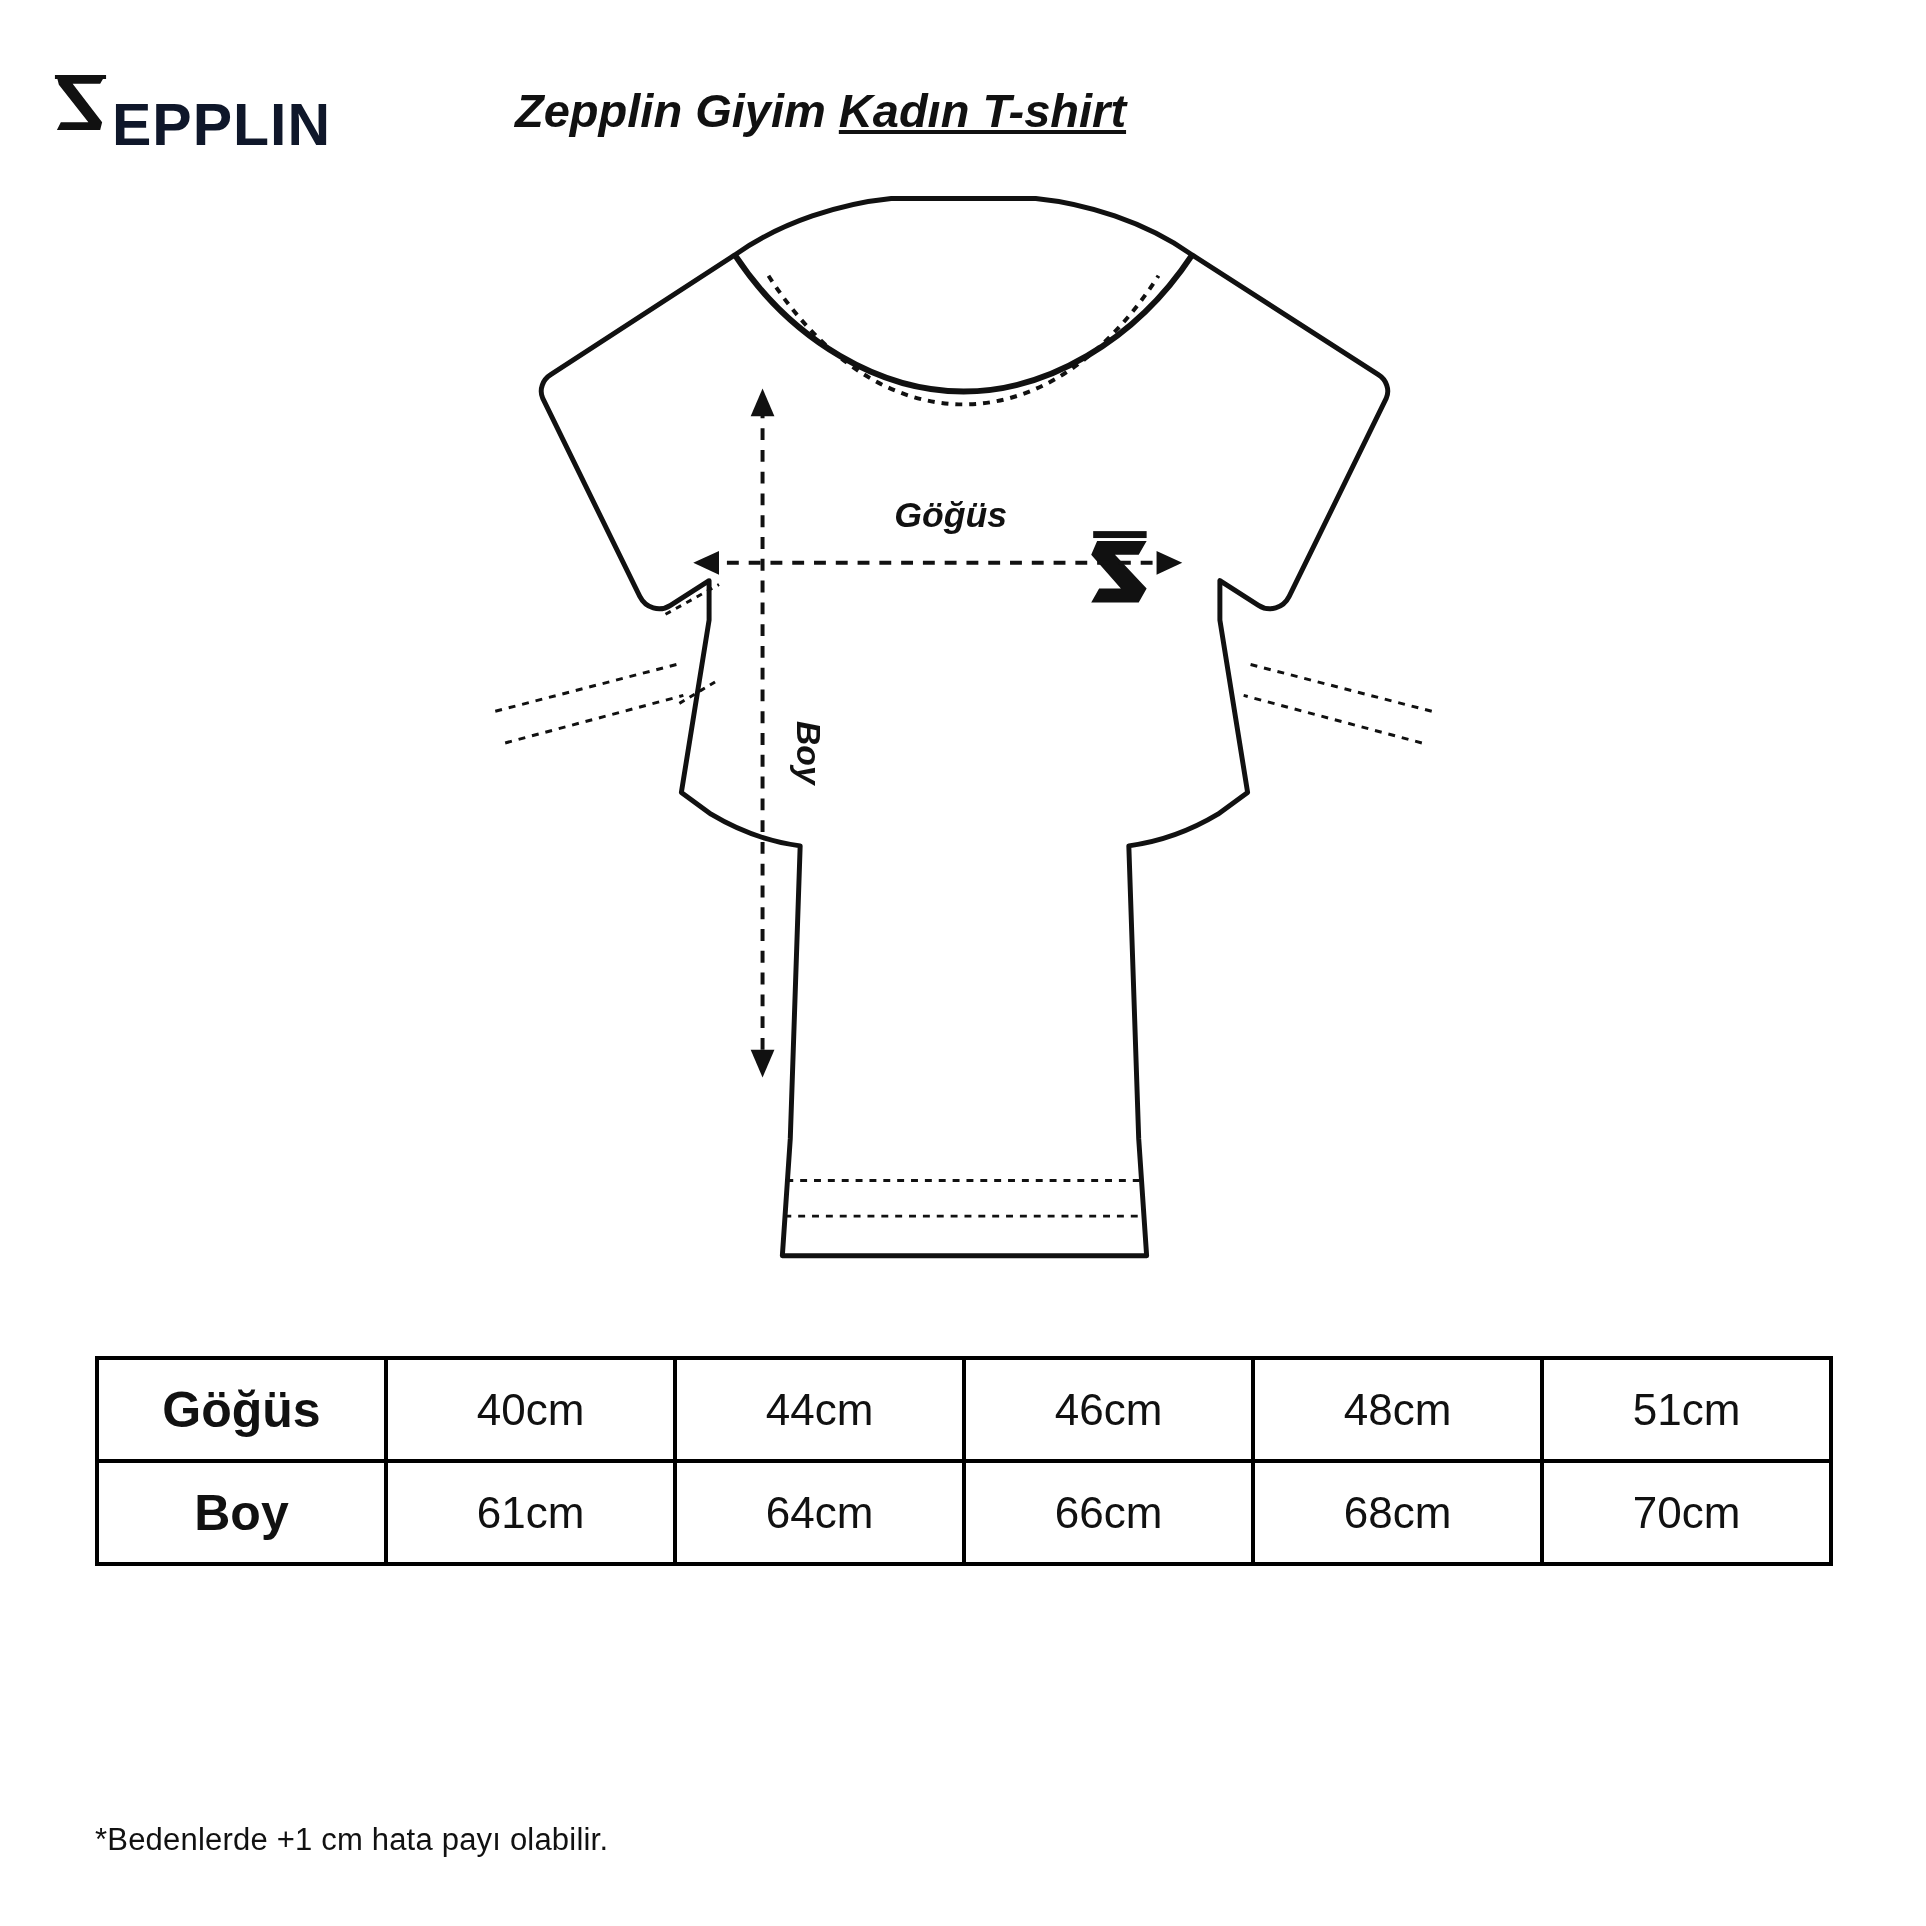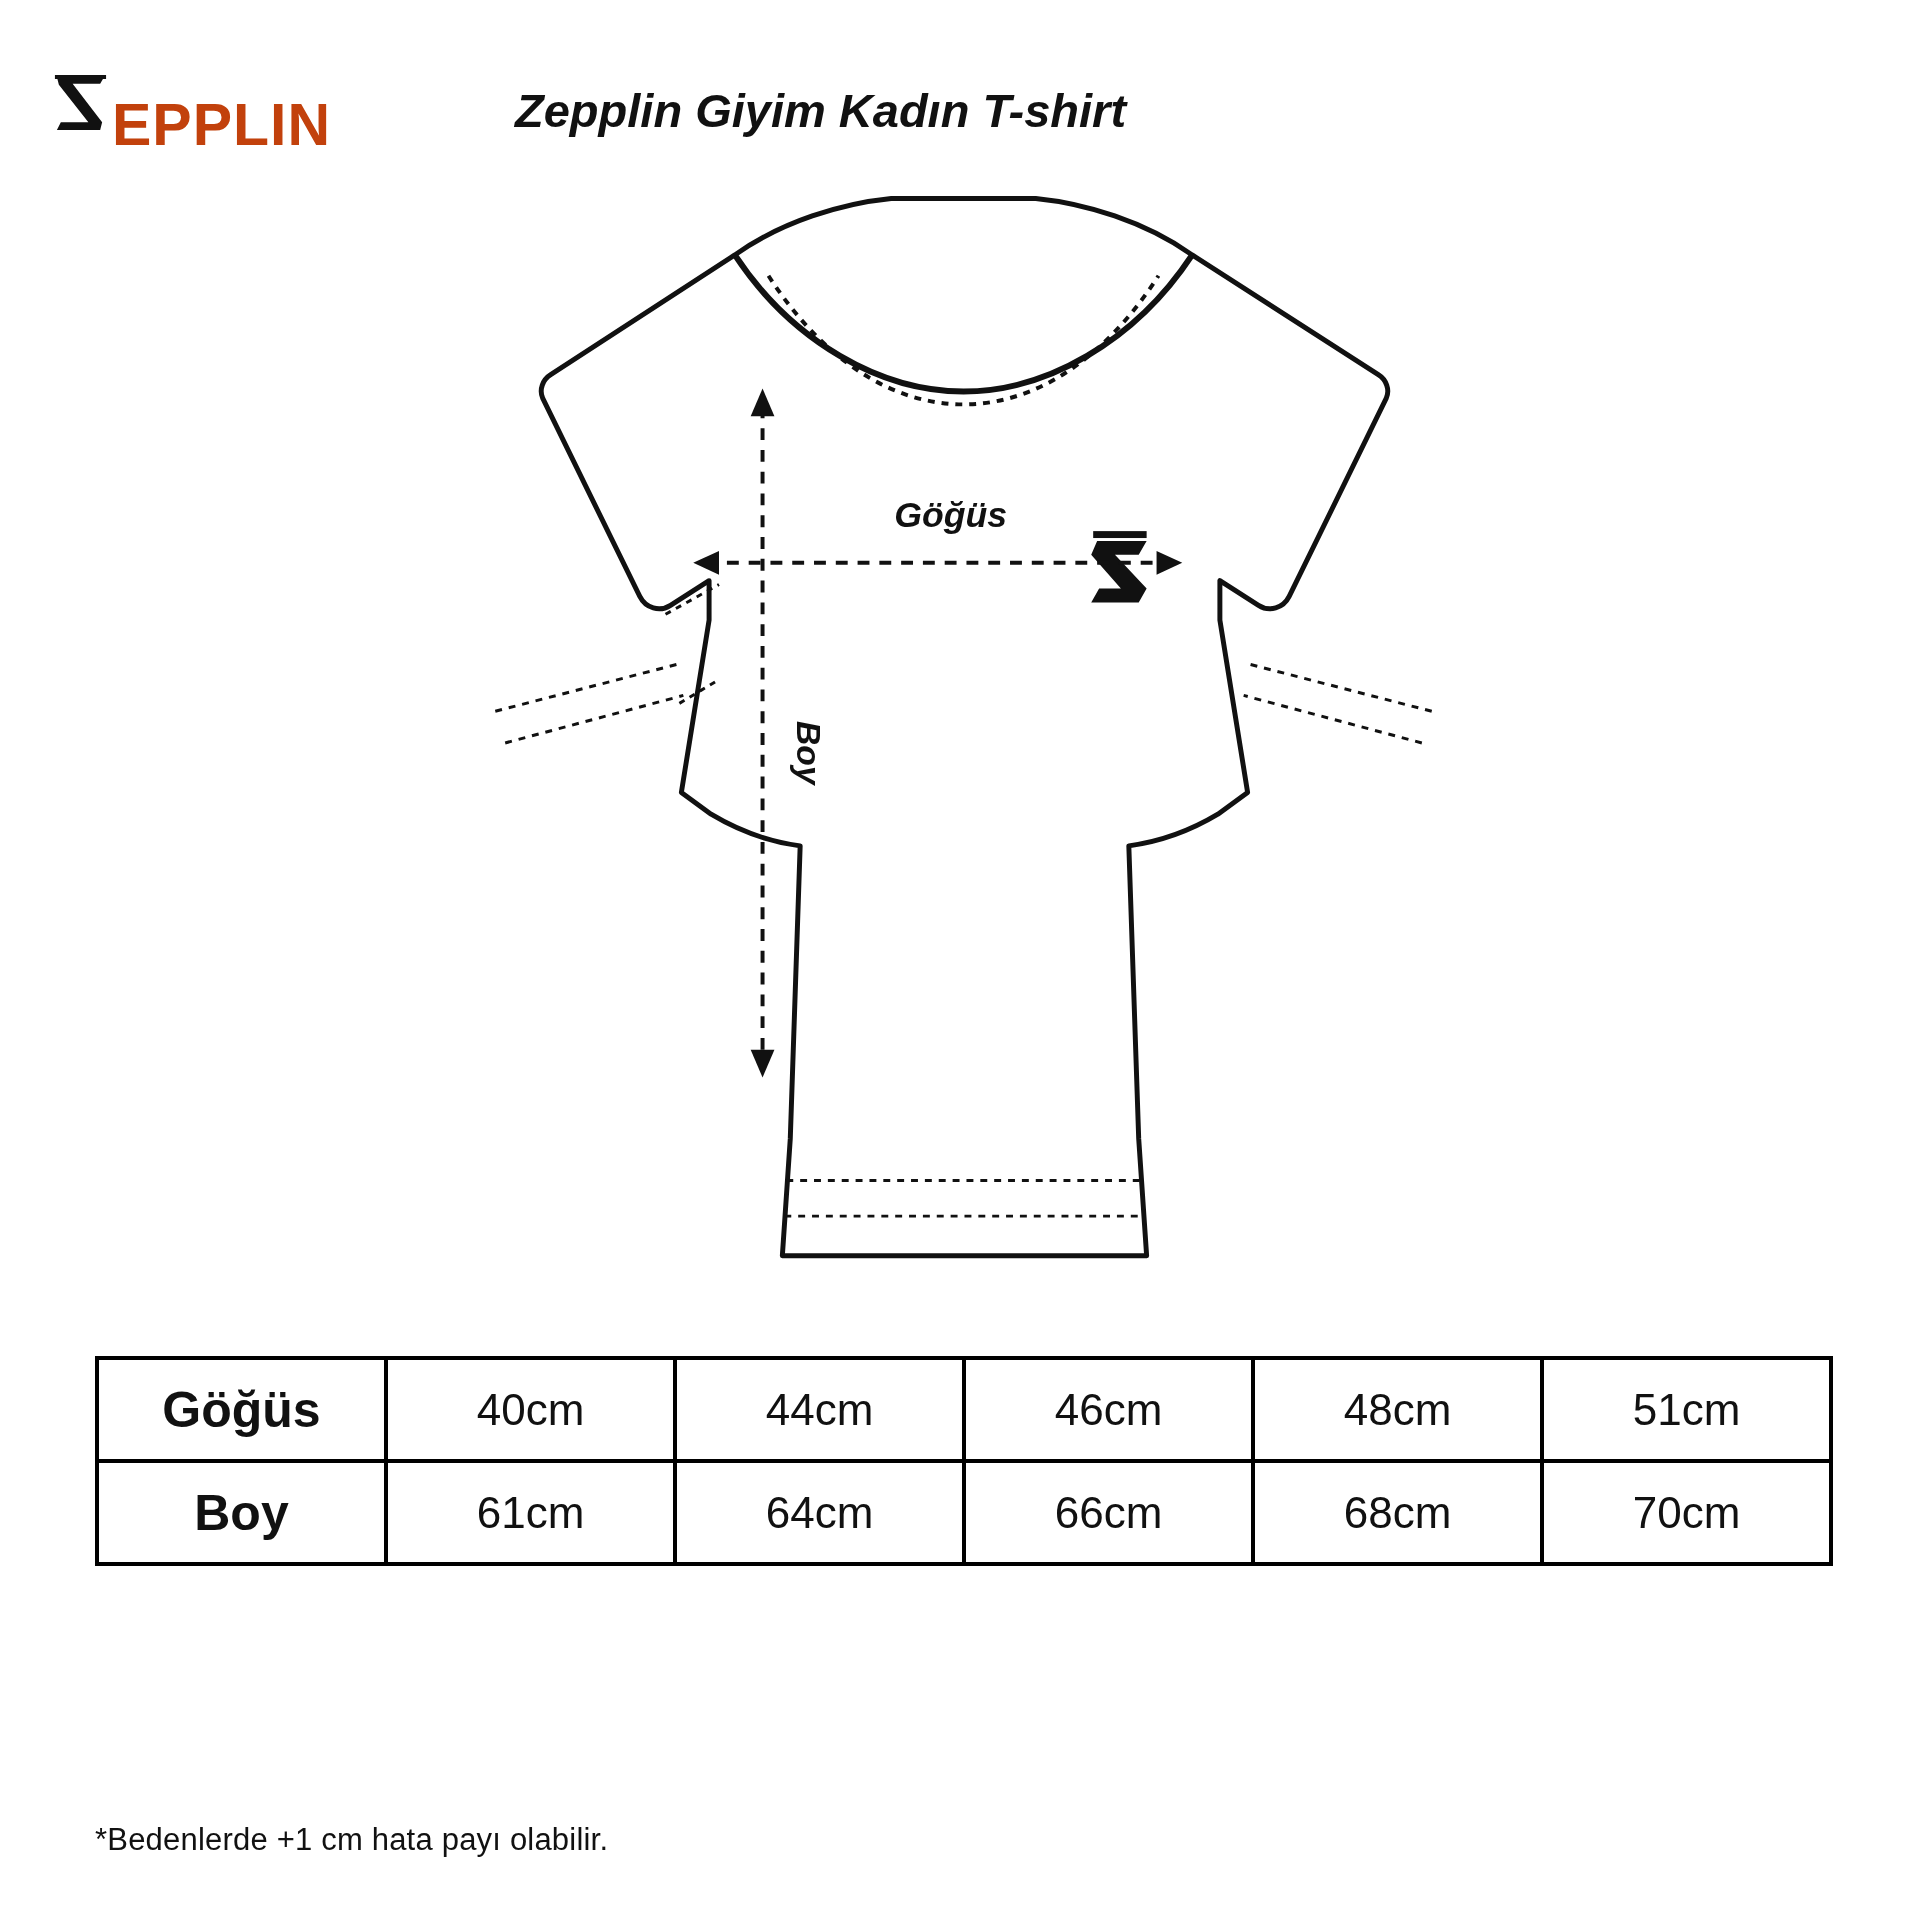--- a/index.html
+++ b/index.html
@@ -33,40 +33,41 @@
   }
   .brand-logo .zmark {
     width: 59px;
     height: 61px;
     margin-right: 2px;
   }
   .brand-logo .brand-text {
     font-size: 59px;
     font-weight: 700;
     letter-spacing: 1px;
-    color: #c2410c;
+    color: #0f172a;
     line-height: 1;
     font-family: "Liberation Sans", sans-serif;
     margin-top: 45px;
   }
   .page-title {
     position: absolute;
     left: 515px;
     top: 83px;
     font-size: 47px;
     font-style: italic;
     color: #111111;
     white-space: nowrap;
   }
   .page-title .light {
     font-weight: 600;
     margin-top: 48px;
   }
   .page-title .bold {
     font-weight: 800;
+    text-decoration: underline;
   }
 
   
   .illustration {
     position: absolute;
     left: 0;
     top: 149px;
     width: 1927px;
     height: 1178px;
   }

